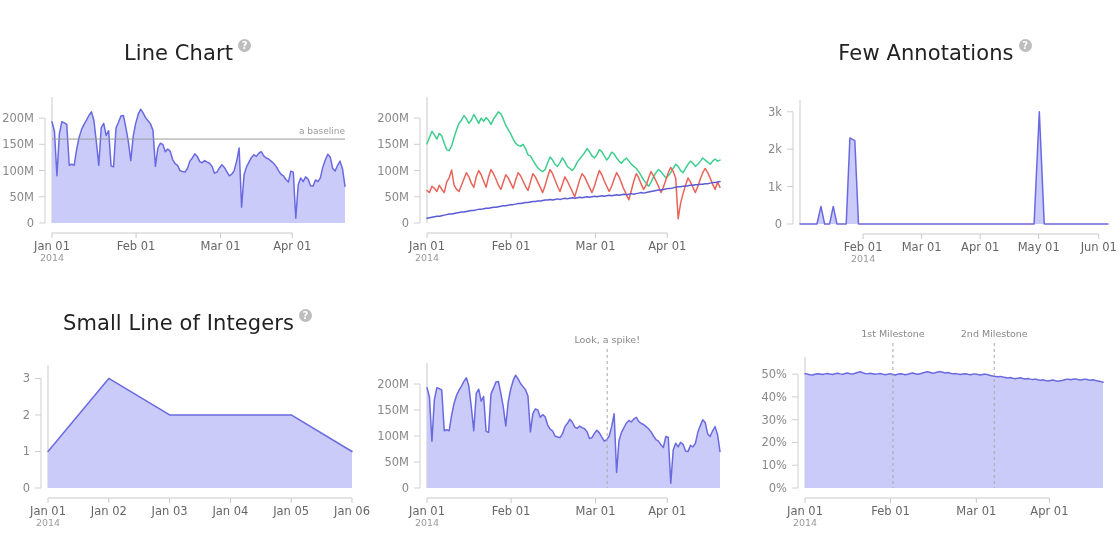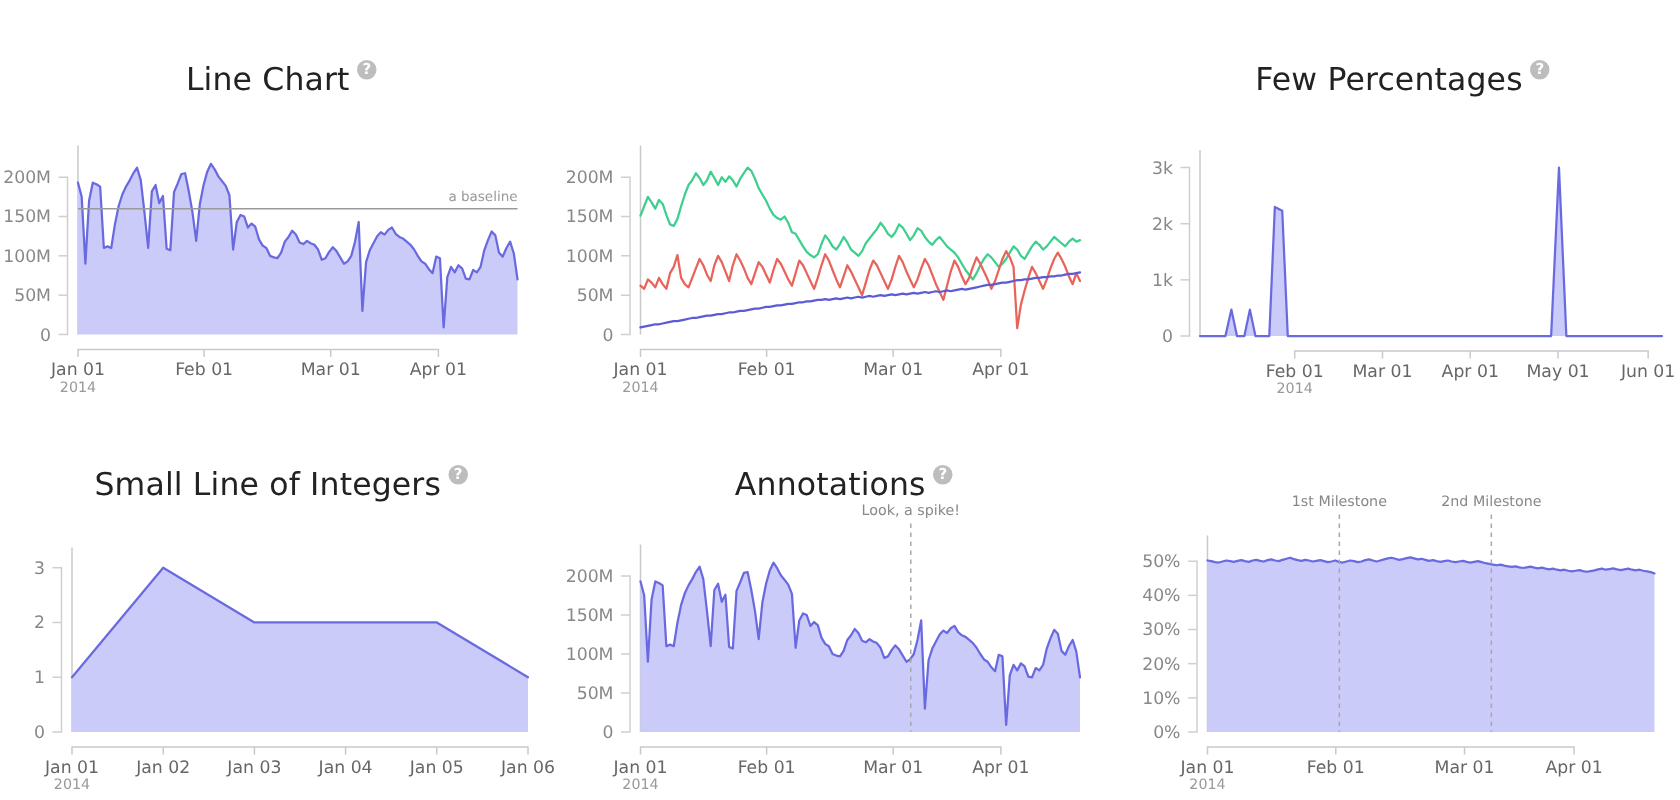--- a/index.html
+++ b/index.html
@@ -101,21 +101,21 @@
           <line x1="220.475" y1="233" x2="220.475" y2="238" stroke="#c9c9c9" stroke-width="1"></line>
           <text class="xlab" x="220.475" y="250" text-anchor="middle">Mar 01</text>
           <text class="xlab" x="292.26" y="250" text-anchor="middle">Apr 01</text>
           <text class="yearlab" x="52" y="261" text-anchor="middle">2014</text>
         </svg>
       </div>
   </div>
 
   <div class="cell">
     <div class="chart-title">
-      <span class="tt">Few Percentages</span><span class="help-icon">?</span>
+      <span class="tt">Few Annotations</span><span class="help-icon">?</span>
     </div>
     <div class="plot-wrap" id="plot-2">
         <svg width="370" height="270" viewBox="0 0 370 270">
           <path class="tickrail" d="M 37 111.74193548387096 L 43 111.74193548387096 L 43 224 L 37 224"></path>
           <text class="ylab" x="32" y="228" text-anchor="end">0</text>
           <line x1="37" y1="186.5806451612903" x2="43" y2="186.5806451612903" stroke="#cfcfcf" stroke-width="1"></line>
           <text class="ylab" x="32" y="190.5806451612903" text-anchor="end">1k</text>
           <line x1="37" y1="149.16129032258064" x2="43" y2="149.16129032258064" stroke="#cfcfcf" stroke-width="1"></line>
           <text class="ylab" x="32" y="153.16129032258064" text-anchor="end">2k</text>
           <text class="ylab" x="32" y="115.74193548387096" text-anchor="end">3k</text>
@@ -162,23 +162,20 @@
           <text class="xlab" x="230.4" y="245" text-anchor="middle">Jan 04</text>
           <line x1="291.20000000000005" y1="228" x2="291.20000000000005" y2="233" stroke="#c9c9c9" stroke-width="1"></line>
           <text class="xlab" x="291.20000000000005" y="245" text-anchor="middle">Jan 05</text>
           <text class="xlab" x="352" y="245" text-anchor="middle">Jan 06</text>
           <text class="yearlab" x="48" y="256" text-anchor="middle">2014</text>
         </svg>
       </div>
   </div>
 
   <div class="cell">
-    <div class="chart-title">
-      <span class="tt">Annotations</span><span class="help-icon">?</span>
-    </div>
     <div class="plot-wrap" id="plot-4">
         <svg width="375" height="263" viewBox="0 0 375 263">
           <path class="tickrail" d="M 39 114 L 45 114 L 45 218 L 39 218"></path>
           <text class="ylab" x="34" y="222" text-anchor="end">0</text>
           <line x1="39" y1="192" x2="45" y2="192" stroke="#cfcfcf" stroke-width="1"></line>
           <text class="ylab" x="34" y="196" text-anchor="end">50M</text>
           <line x1="39" y1="166" x2="45" y2="166" stroke="#cfcfcf" stroke-width="1"></line>
           <text class="ylab" x="34" y="170" text-anchor="end">100M</text>
           <line x1="39" y1="140" x2="45" y2="140" stroke="#cfcfcf" stroke-width="1"></line>
           <text class="ylab" x="34" y="144" text-anchor="end">150M</text>

